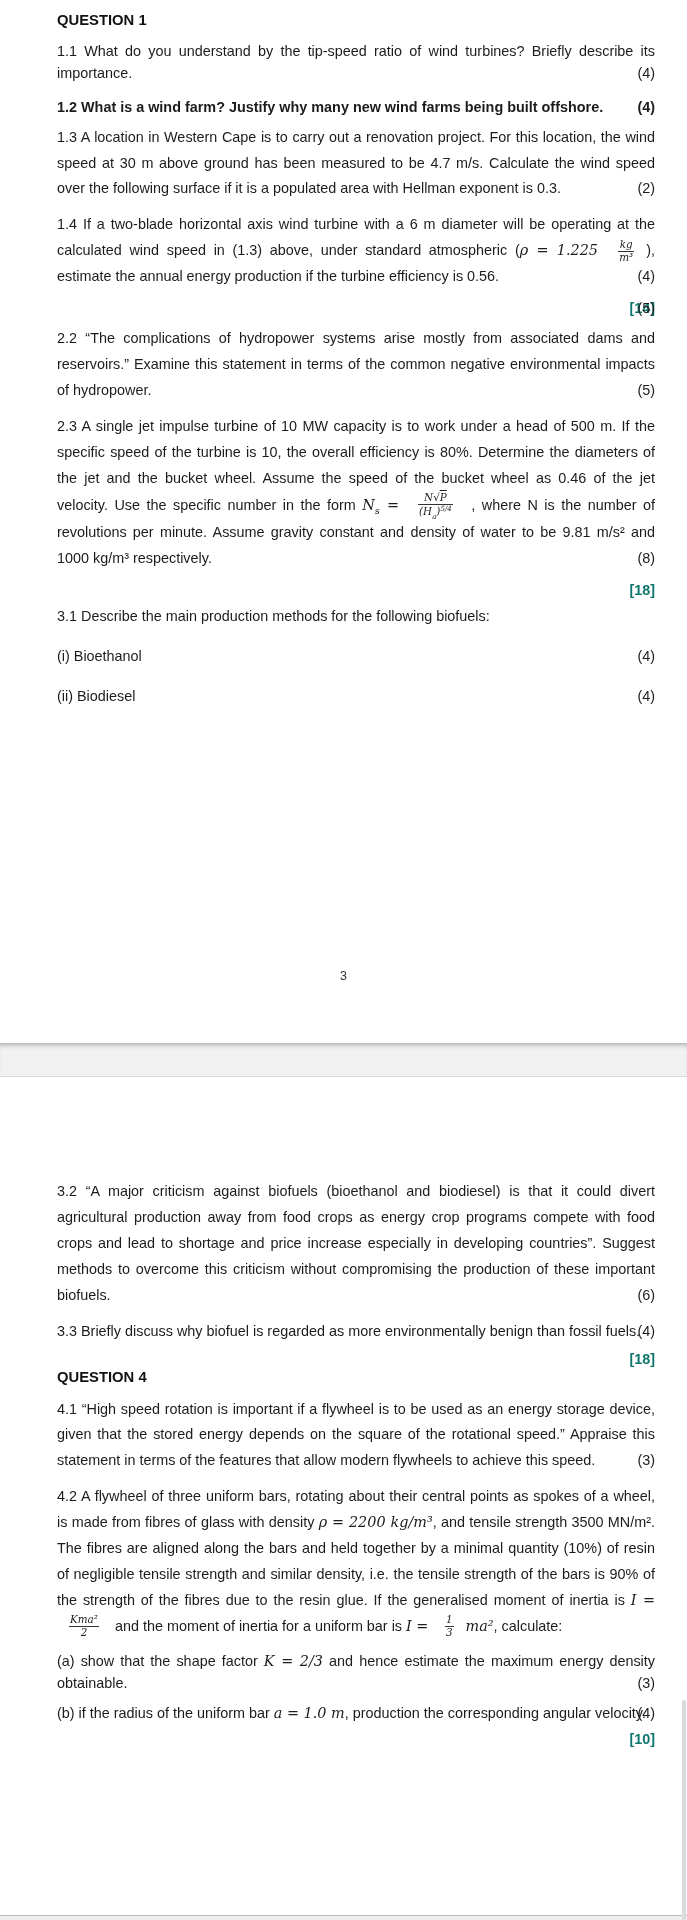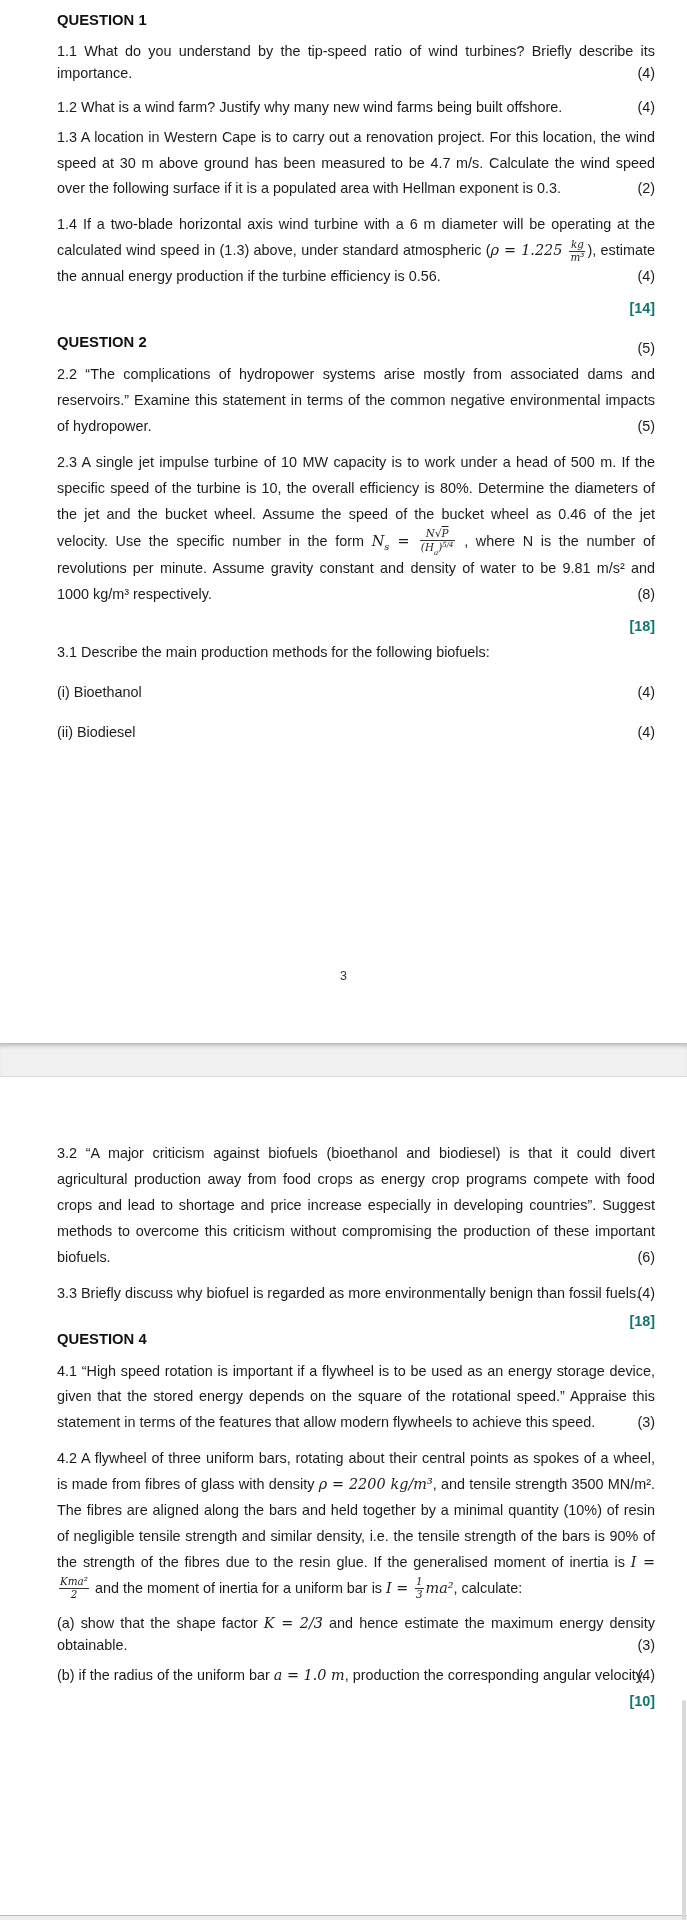--- a/index.html
+++ b/index.html
@@ -12,40 +12,40 @@
     overflow: hidden;
   }
   .viewport { position: relative; width: 687px; height: 1560px; }
   .page {
     position: relative;
     background: #ffffff;
     box-sizing: border-box;
     padding: 0 32px 0 57px;
   }
   .page3 { height: 1043px; padding-top: 12px; }
-  .page4 { height: 838px; padding-top: 64px; }
+  .page4 { height: 838px; padding-top: 102px; }
   .qtitle {
     font-size: 14.8px; font-weight: bold; color: #111;
     margin: 18px 0 12px 0;
   }
   .page3 .qtitle:first-child { margin-top: 0; }
   .para {
     position: relative;
     text-align: justify;
     line-height: 1.8;
     margin: 0 0 10px 0;
   }
   .para.tight { line-height: 1.55; }
   .mark { position: absolute; right: 0; bottom: 0; white-space: nowrap; }
   .total { text-align: right; font-weight: bold; margin: 4px 0 6px 0; color: #0f766e; }
   .math { font-family: "DejaVu Serif", serif; font-style: italic; }
   .frac {
     display: inline-flex; flex-direction: column; 
     vertical-align: middle; line-height: 1.15; font-size: 0.72em;
-    margin: 0 2px; text-align: center;
+    margin: 0 12px; text-align: center;
   }
   .frac .den { border-top: 1px solid #333; padding: 0 1px; }
   .frac .num { padding: 0 1px; }
   .rad { text-decoration: overline; }
   sub, sup { font-size: 0.68em; }
   .page-number {
     position: absolute; left: 0; right: 0; bottom: 60px;
     text-align: center; font-size: 12.5px; color: #333;
   }
   .page-separator {
@@ -72,41 +72,40 @@
 
   <div class="page page3">
 
     <h2 class="qtitle">QUESTION 1</h2>
 
     <p class="para tight">
       <span>1.1 What do you understand by the tip-speed ratio of wind turbines? Briefly describe its importance.</span>
       <span class="mark">(4)</span>
     </p>
 
-    <p class="para" style="margin-bottom:4px;">
+    <p class="para" style="margin-bottom:4px;font-weight:bold;">
       <span>1.2 What is a wind farm? Justify why many new wind farms being built offshore.</span>
       <span class="mark">(4)</span>
     </p>
 
     <p class="para">
       <span>1.3  A location in Western Cape is to carry out a renovation project. For this location, the wind speed at 30 m above ground has been measured to be 4.7 m/s. Calculate the wind speed over the following surface if it is a populated area with Hellman exponent is 0.3.</span>
       <span class="mark">(2)</span>
     </p>
 
     <p class="para">
       <span>1.4 If a two-blade horizontal axis wind turbine with a 6 m diameter will be operating at the calculated wind speed in (1.3) above, under standard atmospheric (</span><span class="math"><span>ρ</span><span> = 1.225 </span><span class="frac">
             <span class="num">kg</span>
             <span class="den">m³</span>
           </span></span><span>), estimate the annual energy production if the turbine efficiency is 0.56.</span>
       <span class="mark">(4)</span>
     </p>
 
     <p class="total">[14]</p>
 
-    <h2 class="qtitle">QUESTION 2</h2>
 
     <p class="para">
       <span class="mark">(5)</span>
     </p>
 
     <p class="para">
       <span>2.2 “The complications of hydropower systems arise mostly from associated dams and reservoirs.” Examine this statement in terms of the common negative environmental impacts of hydropower.</span>
       <span class="mark">(5)</span>
     </p>
 

